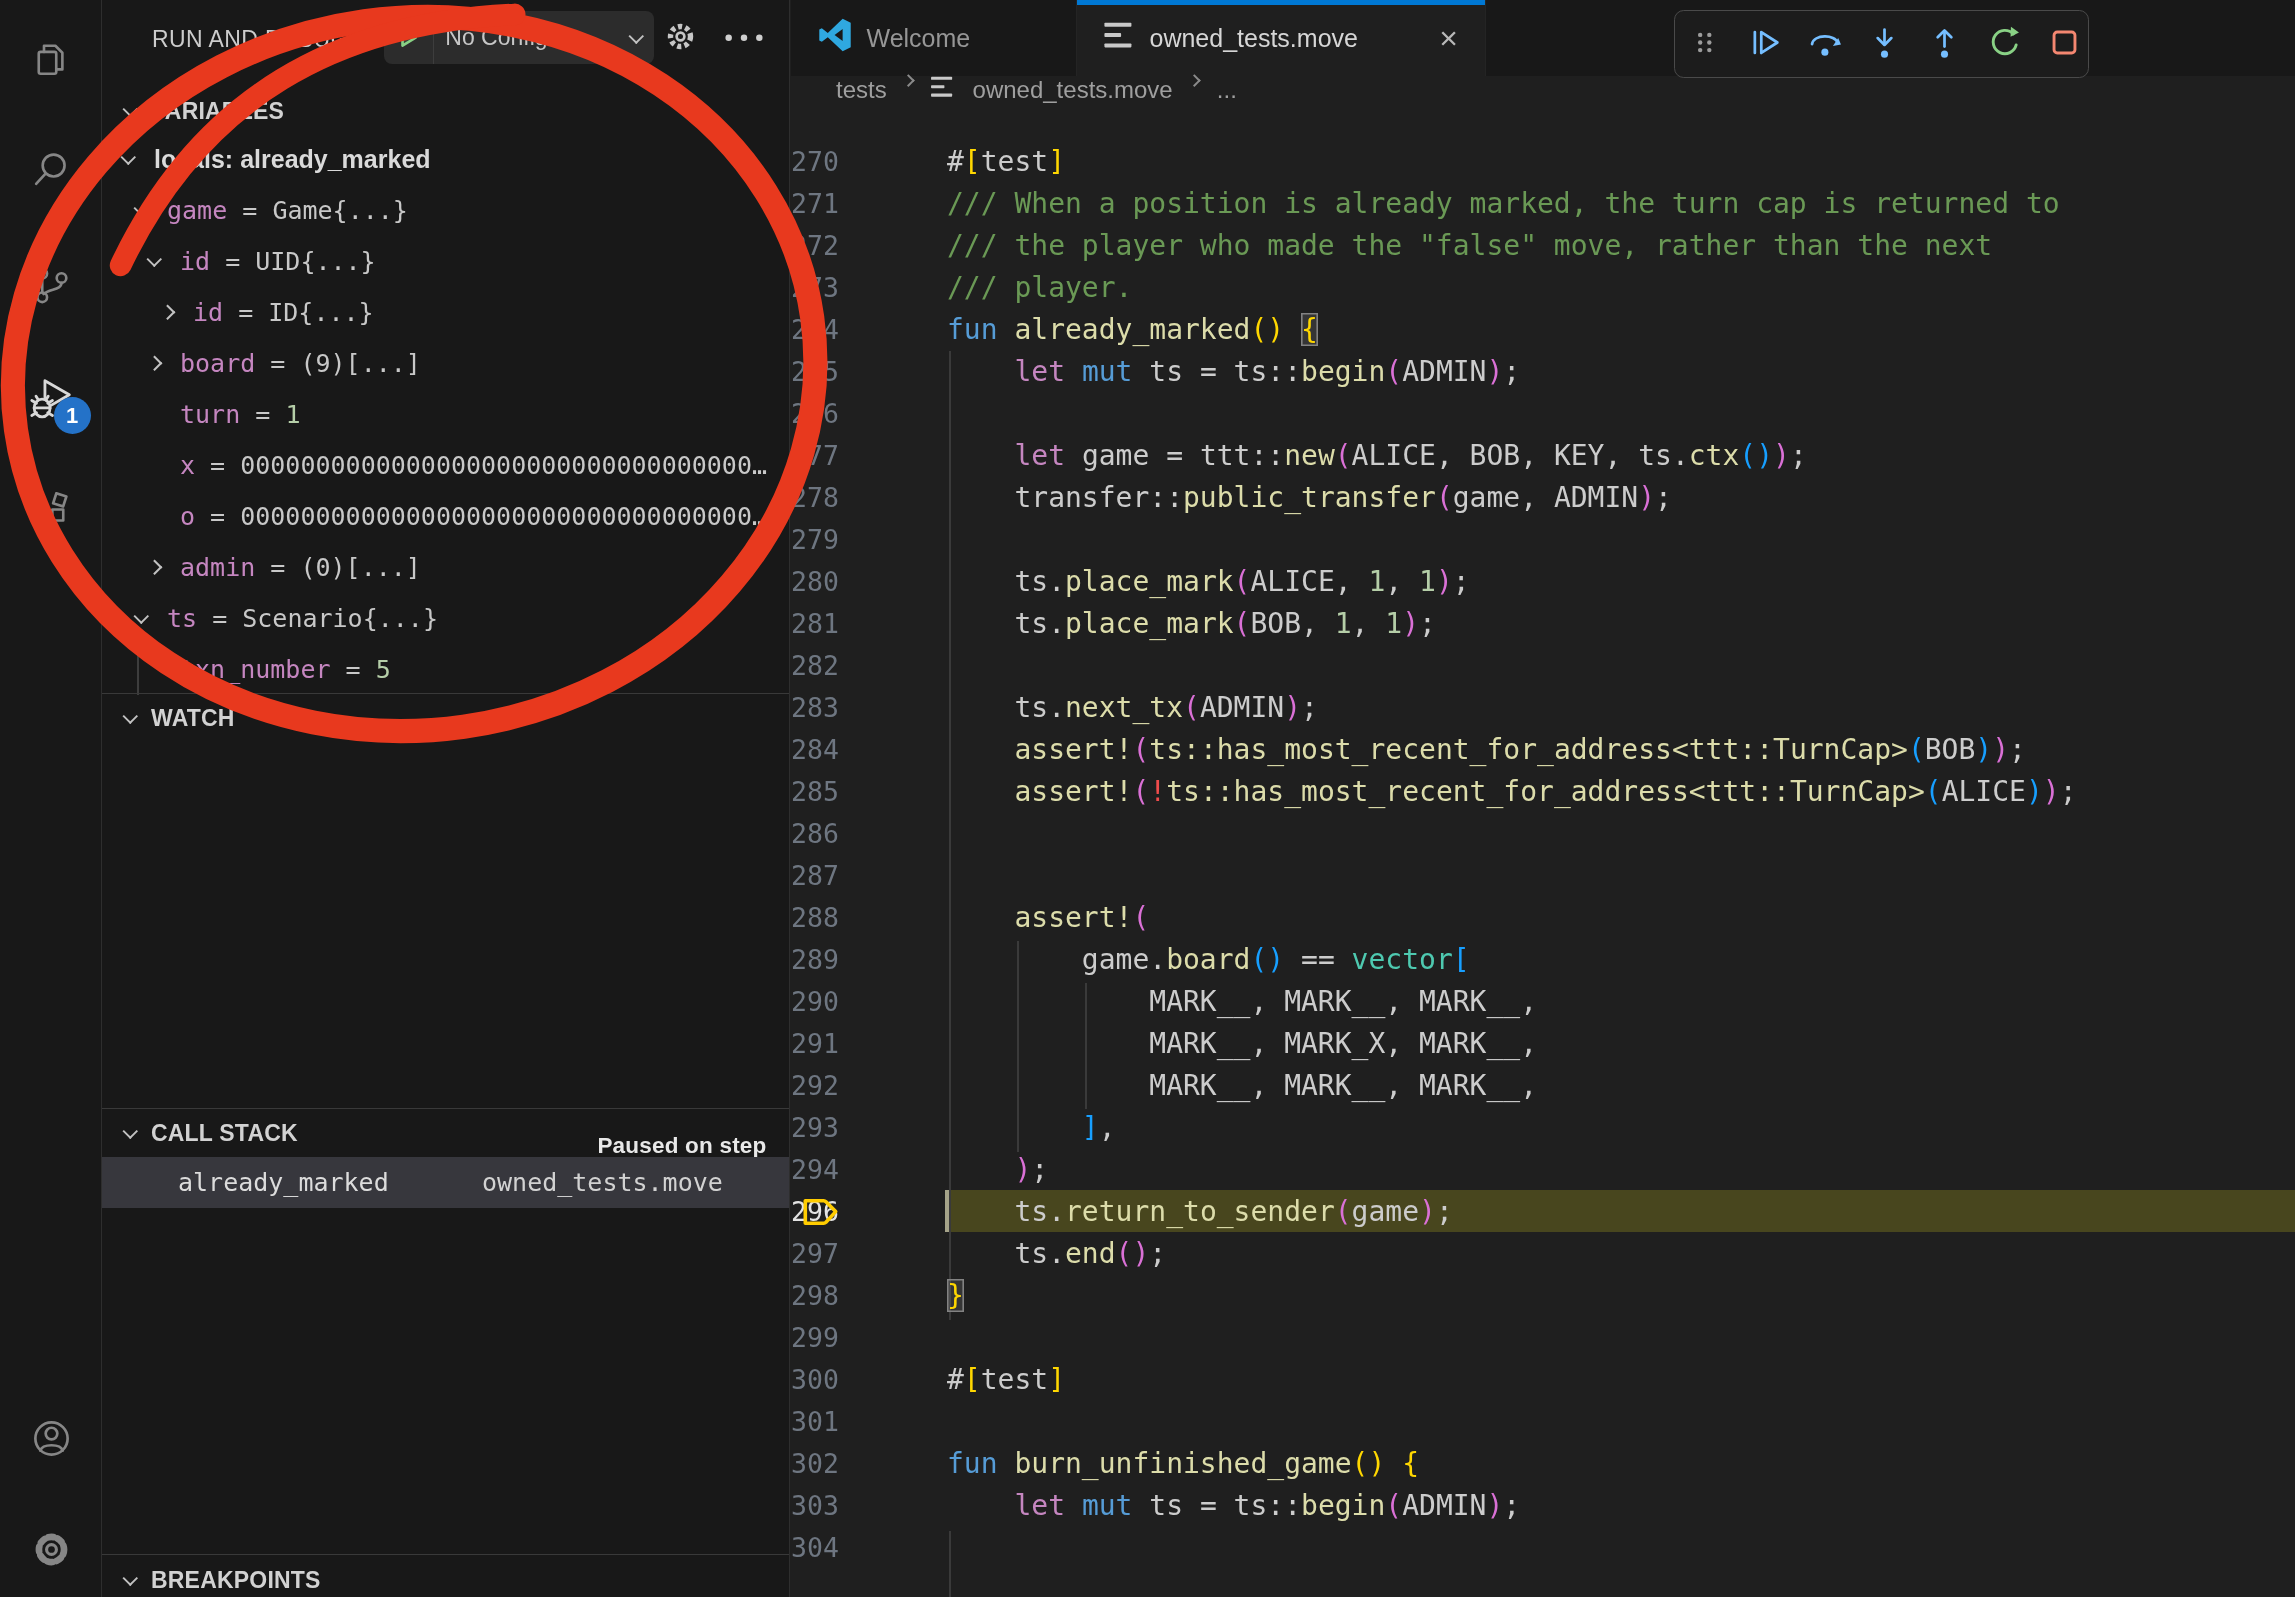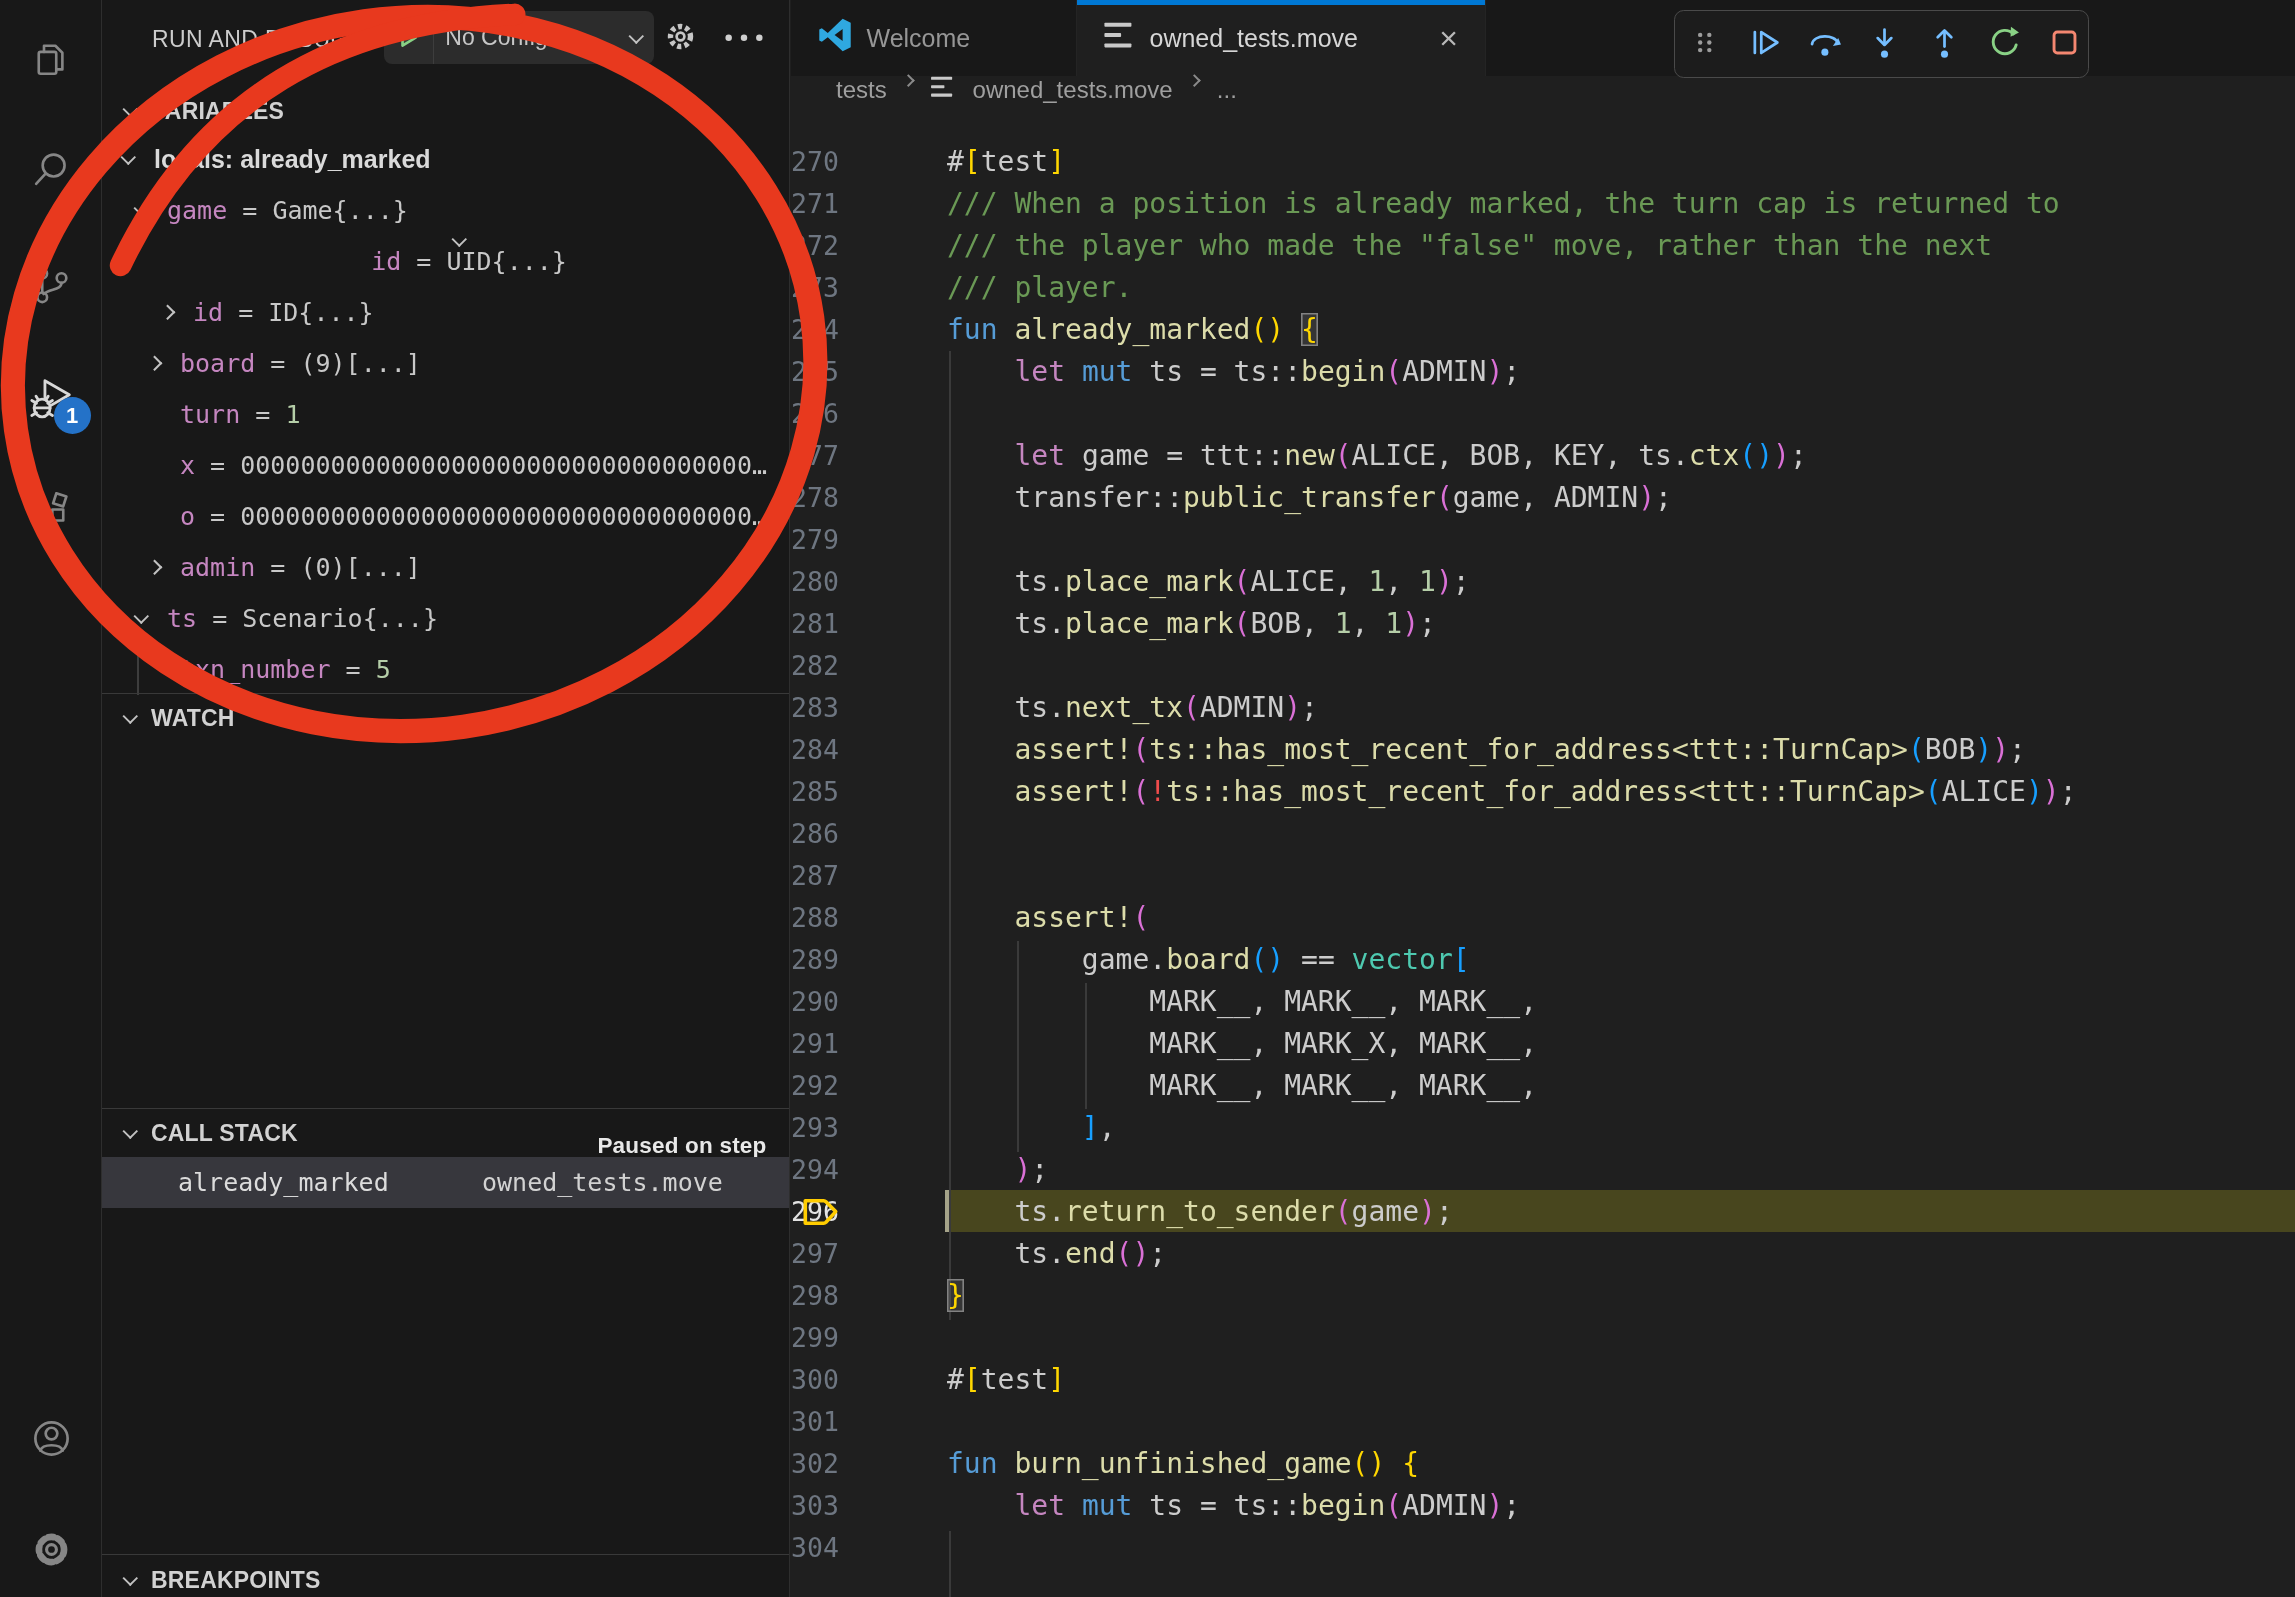--- a/index.html
+++ b/index.html
@@ -212,21 +212,21 @@
             <span class="chev down"></span>
           </span>
           <span class="scope-label">locals: already_marked</span>
         </div>
         <div class="tree-row" style="padding-left: 34px;">
           <span class="slot">
             <span class="chev down"></span>
           </span>
           <span class="tree-mono"><span class="vn">game</span><span class="veq"> = </span><span class="vv">Game{...}</span></span>
         </div>
-        <div class="tree-row" style="padding-left: 47px; flex-direction: column;">
+        <div class="tree-row" style="padding-left: 47px;">
           <span class="slot">
             <span class="chev down"></span>
           </span>
           <span class="tree-mono"><span class="vn">id</span><span class="veq"> = </span><span class="vv">UID{...}</span></span>
         </div>
         <div class="tree-row" style="padding-left: 60px;">
           <span class="slot">
             <span class="chev right"></span>
           </span>
           <span class="tree-mono"><span class="vn">id</span><span class="veq"> = </span><span class="vv">ID{...}</span></span>

